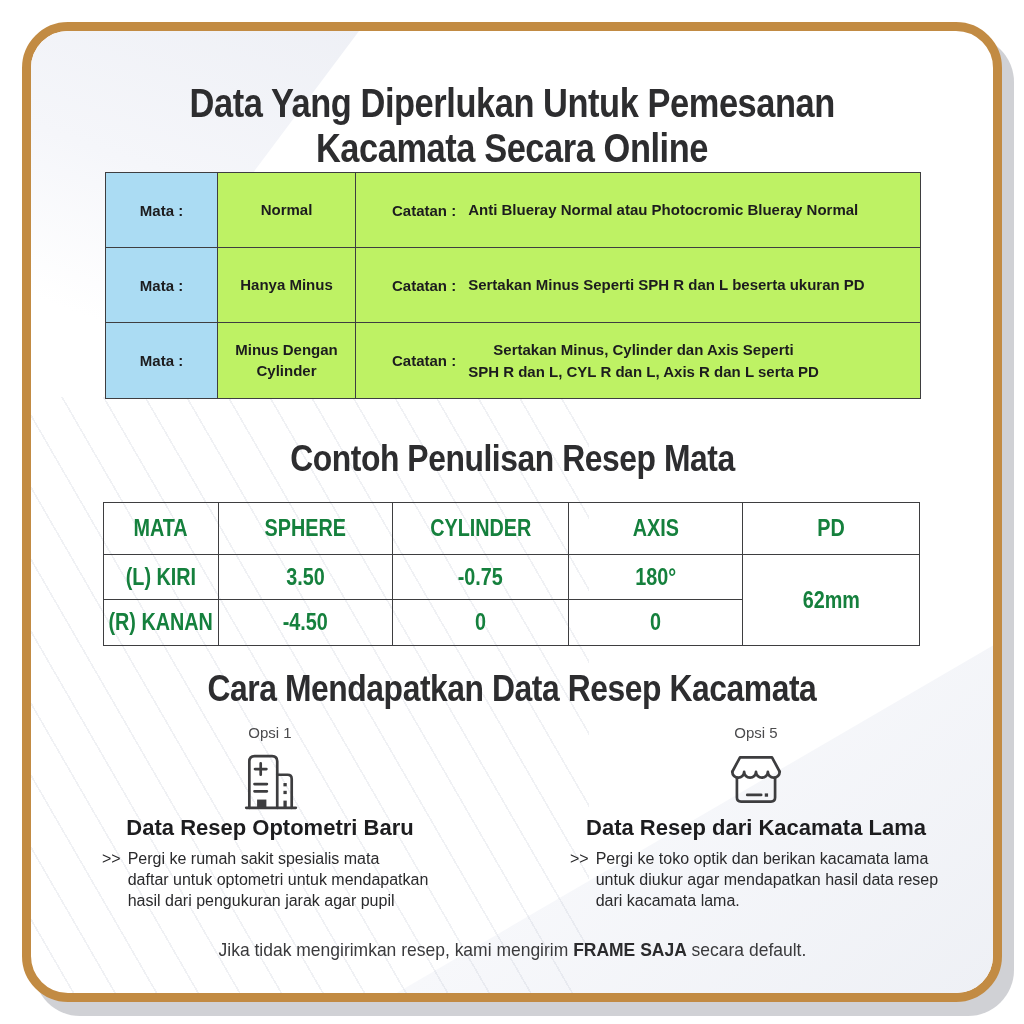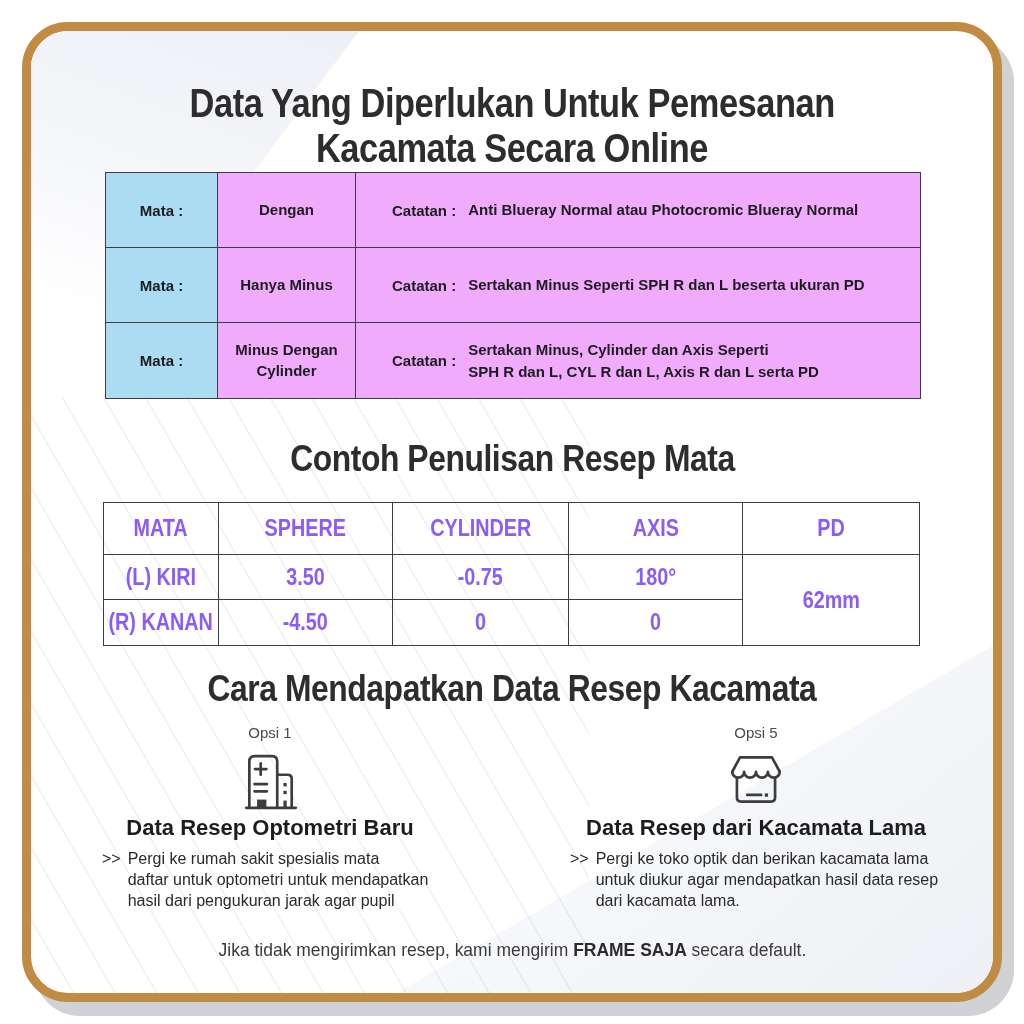--- a/index.html
+++ b/index.html
@@ -36,45 +36,45 @@
   .cnd { display:inline-block; transform:scaleX(0.86); transform-origin:50% 50%; white-space:nowrap; }
   .cnd2 { display:inline-block; transform:scaleX(0.92); transform-origin:50% 50%; white-space:nowrap; }
 
   .title { position:absolute; left:0; right:0; top:64px; text-align:center;
            font-size:40px; font-weight:700; line-height:45px; color:#2d2d2f; letter-spacing:-0.5px;margin-top:17px; }
 
   
   .req-table {
     position:absolute; left:105px; top:172px; width:816px;
     display:grid; grid-template-columns:112px 138px 1fr; grid-template-rows:75px 75px 75px;
-    border:1px solid #3e3e40; box-sizing:border-box; background:#f0abfc;
+    border:1px solid #3e3e40; box-sizing:border-box; background:#bef264;
     font-size:15px; font-weight:700; color:#1c1c1e;
   }
   .req-table > div { border-right:1px solid #3e3e40; border-bottom:1px solid #3e3e40;
     display:flex; align-items:center; justify-content:center; box-sizing:border-box; }
   .req-table > div:nth-child(3n) { border-right:none; }
   .req-table > div:nth-child(n+7) { border-bottom:none; }
   .cell-eye { background:#ABDCF3; }
   .cell-type { text-align:center; padding:0 8px; line-height:1.35; }
-  .cell-note { justify-content:flex-start !important; padding-left:36px; gap:12px; }
+  .cell-note { justify-content:flex-start !important; padding-left:36px; gap:12px;text-align:center; }
   .note-lines { line-height:22px; }
   .note-line:empty { display:none; }
 
   .h2 { position:absolute; left:0; right:0; top:438px; text-align:center;
         font-size:37px; font-weight:700; color:#2d2d2f; letter-spacing:-0.5px; }
   .h3 { position:absolute; left:0; right:0; top:668px; text-align:center;
         font-size:37px; font-weight:700; color:#2d2d2f; letter-spacing:-0.5px; }
 
   
   .rx-table {
     position:absolute; left:103px; top:502px; width:817px;
     display:grid; grid-template-columns:115px 174px 176px 174px 1fr;
     grid-template-rows:52px 45px 45px;
     border:1px solid #3e3e40; box-sizing:border-box; background:transparent;
-    font-weight:700; color:#8b5cf6;
+    font-weight:700; color:#15803d;
   }
   .rx-table > div { border-right:1px solid #3e3e40; border-bottom:1px solid #3e3e40;
     display:flex; align-items:center; justify-content:center; box-sizing:border-box; font-size:23px; }
   .rx-table > .last-col { border-right:none; }
   .rx-table > .last-row { border-bottom:none; }
   .rx-head { font-size:21px; }
   .pd-merged { grid-column:5; grid-row:2 / span 2; }
 
   
   .opt { position:absolute; text-align:center; color:#2a2a2c; }
@@ -108,21 +108,21 @@
   <div class="title">
     <div><span class="cnd">Data Yang Diperlukan Untuk Pemesanan</span></div>
     <div><span class="cnd">Kacamata Secara Online</span></div>
   </div>
 
   <div class="req-table">
     <div class="cell-eye">
         <span>Mata :</span>
       </div>
     <div class="cell-type">
-        <span>Dengan</span>
+        <span>Normal</span>
       </div>
     <div class="cell-note">
       <span>Catatan :</span>
       <span class="note-lines">
         <div class="note-line">Anti Blueray Normal atau Photocromic Blueray Normal</div>
 
       </span>
     </div>
 
     <div class="cell-eye">

